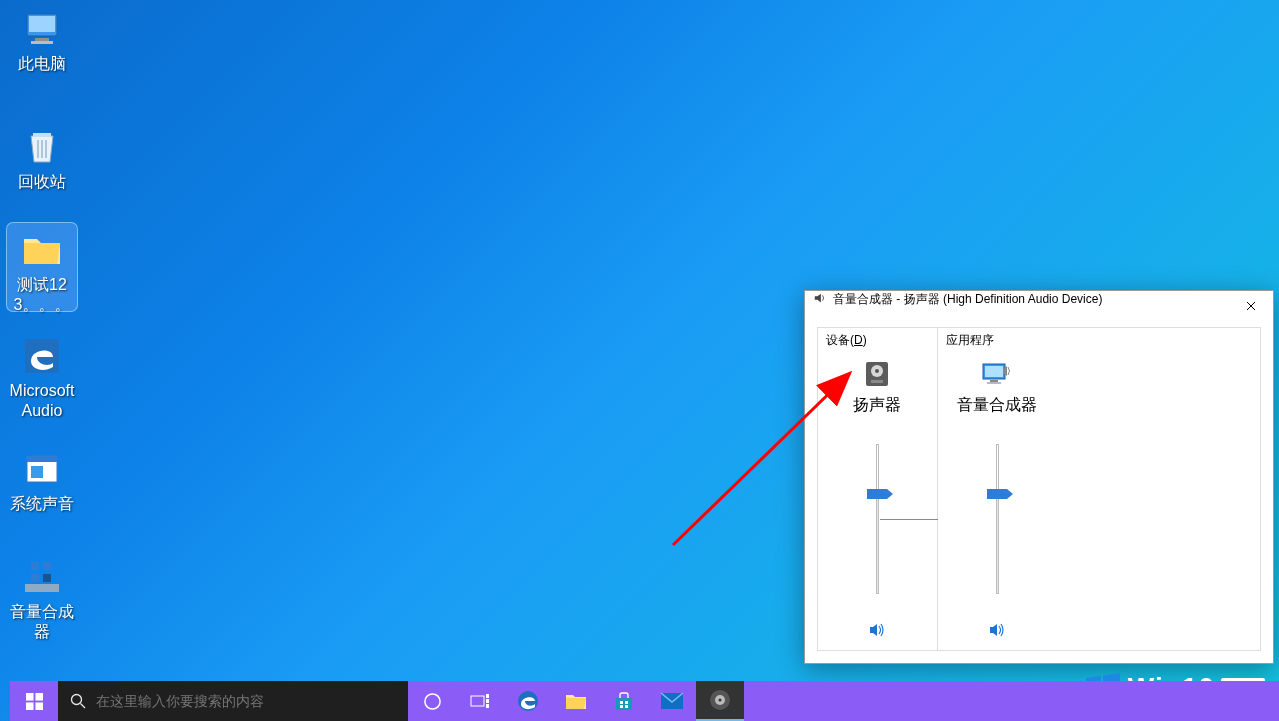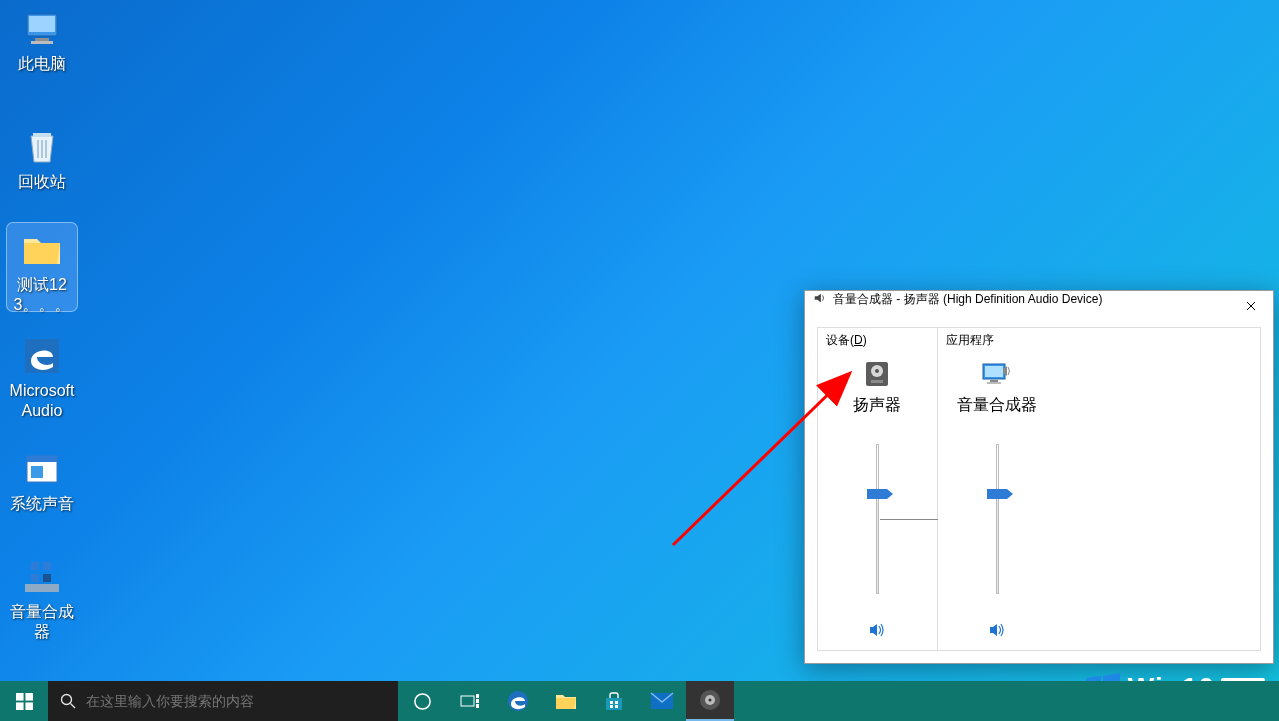--- a/index.html
+++ b/index.html
@@ -7,21 +7,21 @@
 body { background: linear-gradient(135deg, #0a6bcc 0%, #0d82e8 30%, #1a9cf5 50%, #13c2de 100%); position: relative; }
 
 
 .desktop { position: absolute; top: 0; left: 0; right: 0; bottom: 40px; }
 .desktop-icon { position: absolute; width: 72px; text-align: center; color: #fff; font-size: 16px; cursor: pointer; text-shadow: 1px 1px 2px rgba(0,0,0,0.7); }
 .desktop-icon .icon-img { width: 42px; height: 42px; margin: 0 auto 4px; display: flex; align-items: center; justify-content: center; }
 .desktop-icon.selected { background: rgba(120,180,255,0.35); border: 1px solid rgba(180,220,255,0.6); border-radius:7px; }
 .desktop-icon .label { display: block; line-height: 1.25; word-break: break-all; padding: 0 2px;}
 
 
-.taskbar { position: absolute; bottom: 0; left: 0; right: 0; height: 40px; background: #0f766e; display: flex; align-items: stretch; color: #fff; }
+.taskbar { position: absolute; bottom: 0; left: 10px; right: 0; height: 40px; background: #8b5cf6; display: flex; align-items: stretch; color: #fff; }
 .start-btn { width: 48px; display: flex; align-items: center; justify-content: center; cursor: pointer; }
 .search-box { width: 350px; background: #1f1f1f; display: flex; align-items: center; padding: 0 12px; color: #ccc; font-size: 14px; gap:10px;}
 .search-box .srch-icon { opacity: .9; }
 .search-box input { background: transparent; border: none; outline: none; color:#ccc; width:100%; font-size:14px; font-family:inherit;}
 .task-btn { width: 48px; display: flex; align-items: center; justify-content: center; cursor: pointer; }
 .task-btn.active { border-bottom: 2px solid #76b9ed; background:#333; }
 
 
 .window { position: absolute; top: 290px; left: 804px; width: 470px; height: 374px; background: #fff; border: 1px solid #9a9a9a; box-shadow: 0 5px 25px rgba(0,0,0,0.35); display:flex; flex-direction:column; }
 .titlebar { height: 30px; display: flex; align-items: flex-start; padding-left: 8px; font-size: 12px; color:#000; }

